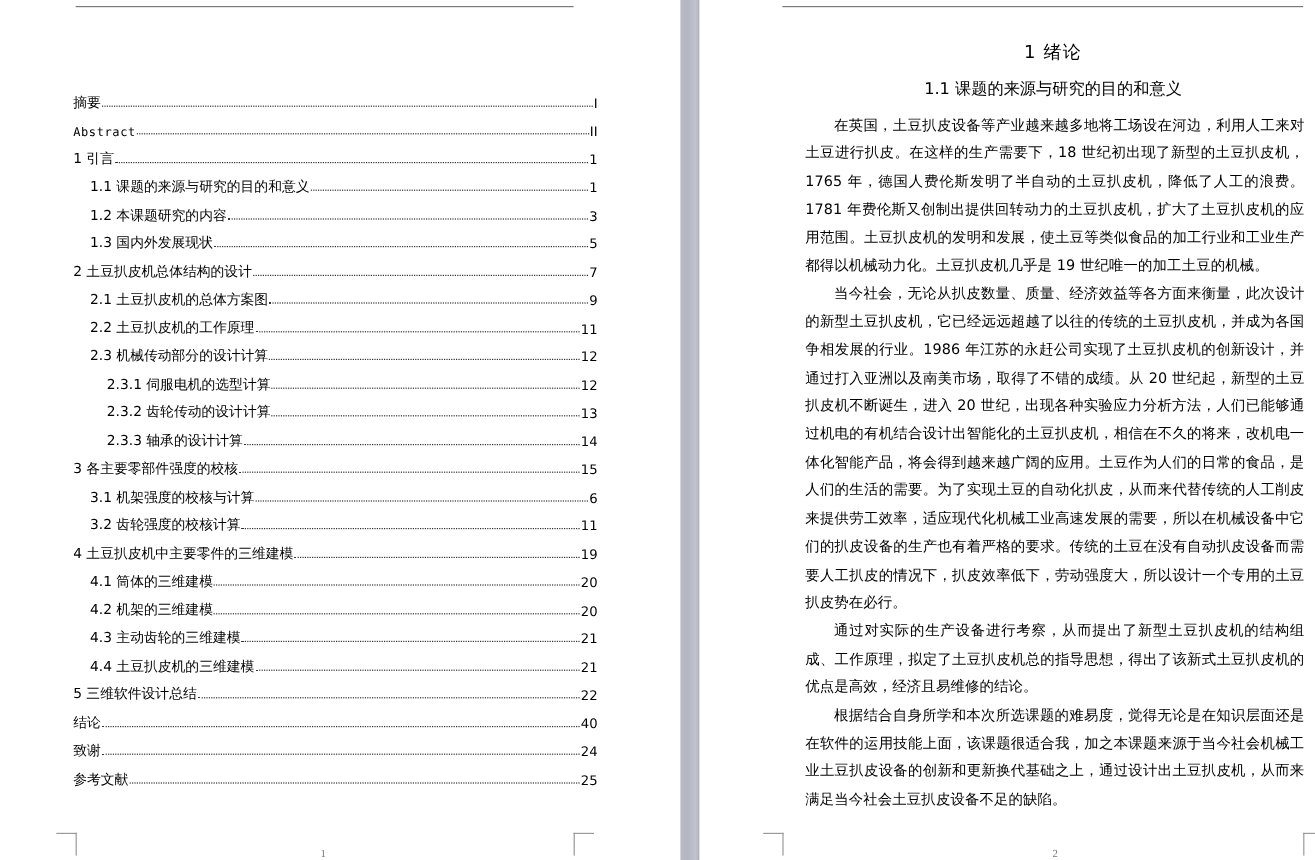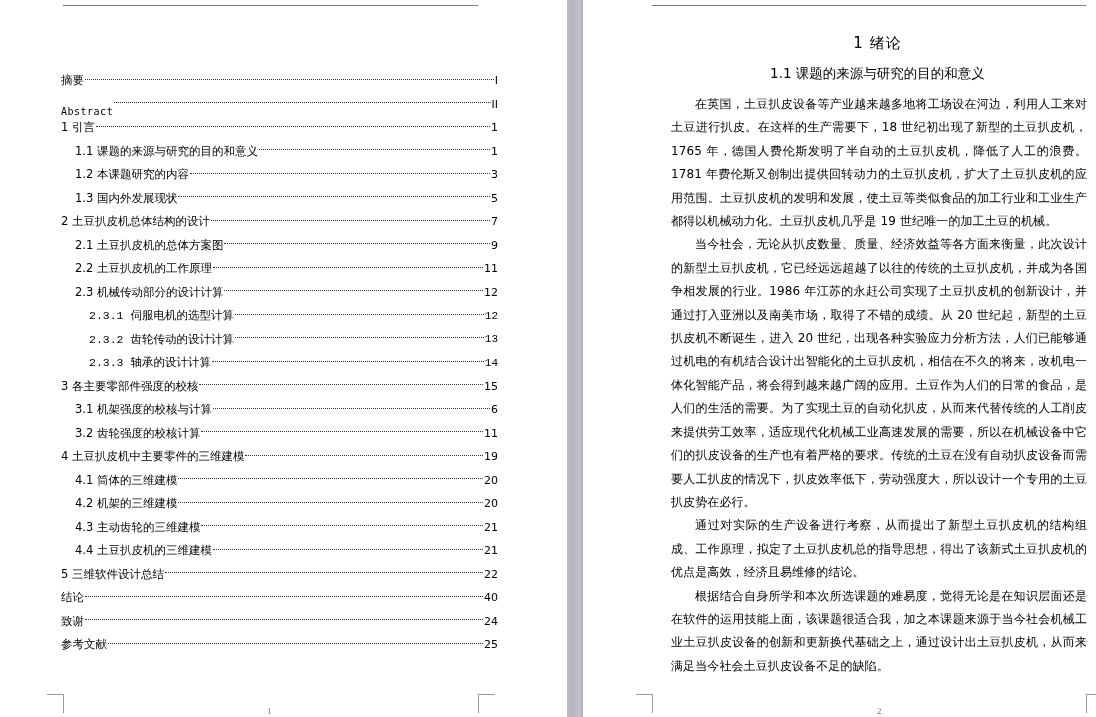--- a/index.html
+++ b/index.html
@@ -20,31 +20,31 @@
   .corner { position:absolute; width:16px; height:18px; border-color:#9a9a9a; border-style:solid; border-width:0; }
   .pno { position:absolute; font-size:9px; color:#777; font-family:"Liberation Serif", serif; }
 
   
   .toc-title {
     position:absolute; left:0; width:567px; top:41px; text-align:center;
     font-size:18px; font-weight:bold; letter-spacing:6px;
   }
   .toc { position:absolute; left:61px; top:69px; width:437px; }
   .toc-row {
-    display:flex; align-items:center; height:23.5px; font-size:11.5px;
+    display:flex; align-items:flex-end; height:23.5px; font-size:11.5px;
     white-space:nowrap; cursor:pointer;
   }
   .toc-row .lbl { flex:0 0 auto; }
   .toc-row .dots {
     flex:1 1 auto; border-bottom:1px dotted #333; margin:0 1px 4px 1px; height:1px;
   }
   .toc-row .num { flex:0 0 auto; font-size:11px; }
   .lvl1 { padding-left:0; }
   .lvl2 { padding-left:14px; }
-  .lvl3 { padding-left:28px;font-family:Liberation Mono, monospace; }
+  .lvl3 { padding-left:28px; }
   .mono { font-family:"DejaVu Sans Mono", monospace; font-size:10px; letter-spacing:0.5px;margin-top:15px; }
 
   
   .ch-title {
     position:absolute; left:583px; width:589px; top:34px; text-align:center;
     font-size:15px; letter-spacing:1px;
   }
   .sec-title {
     position:absolute; left:583px; width:589px; top:65px; text-align:center;
     font-size:13.5px;

